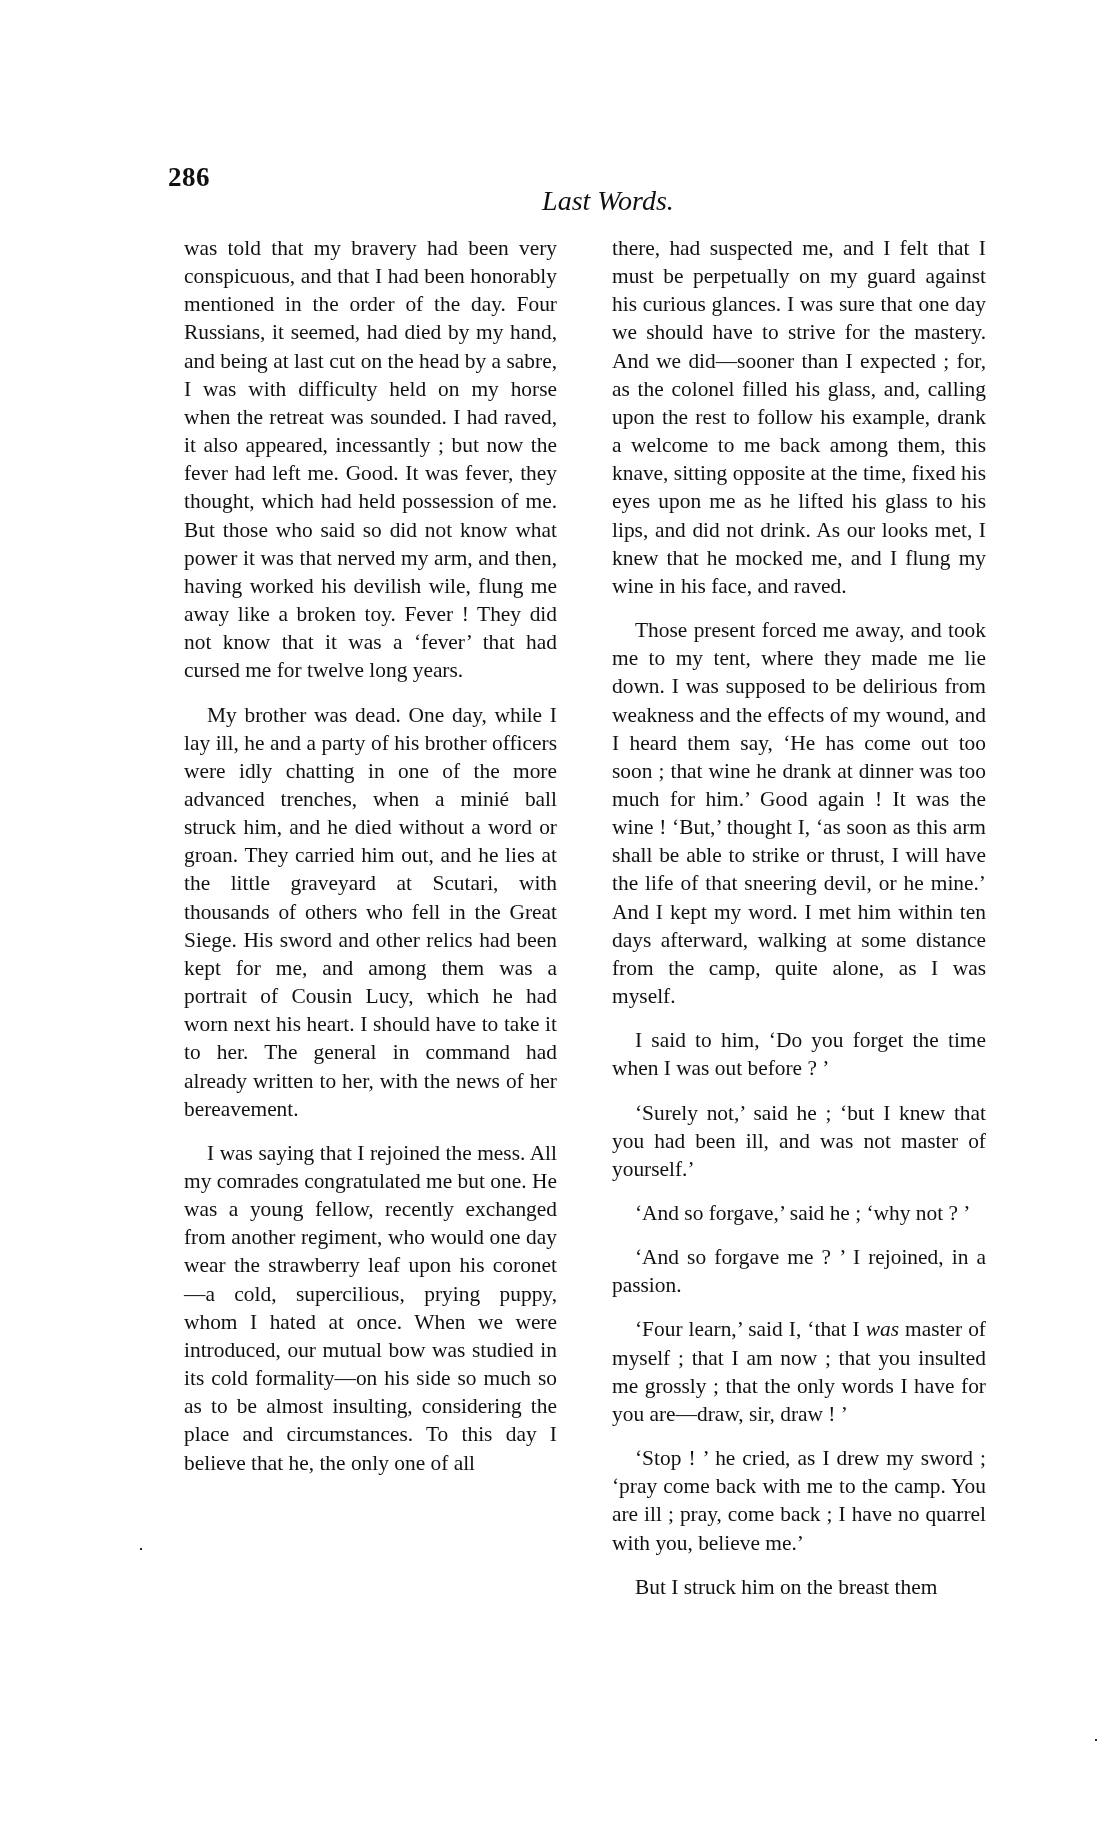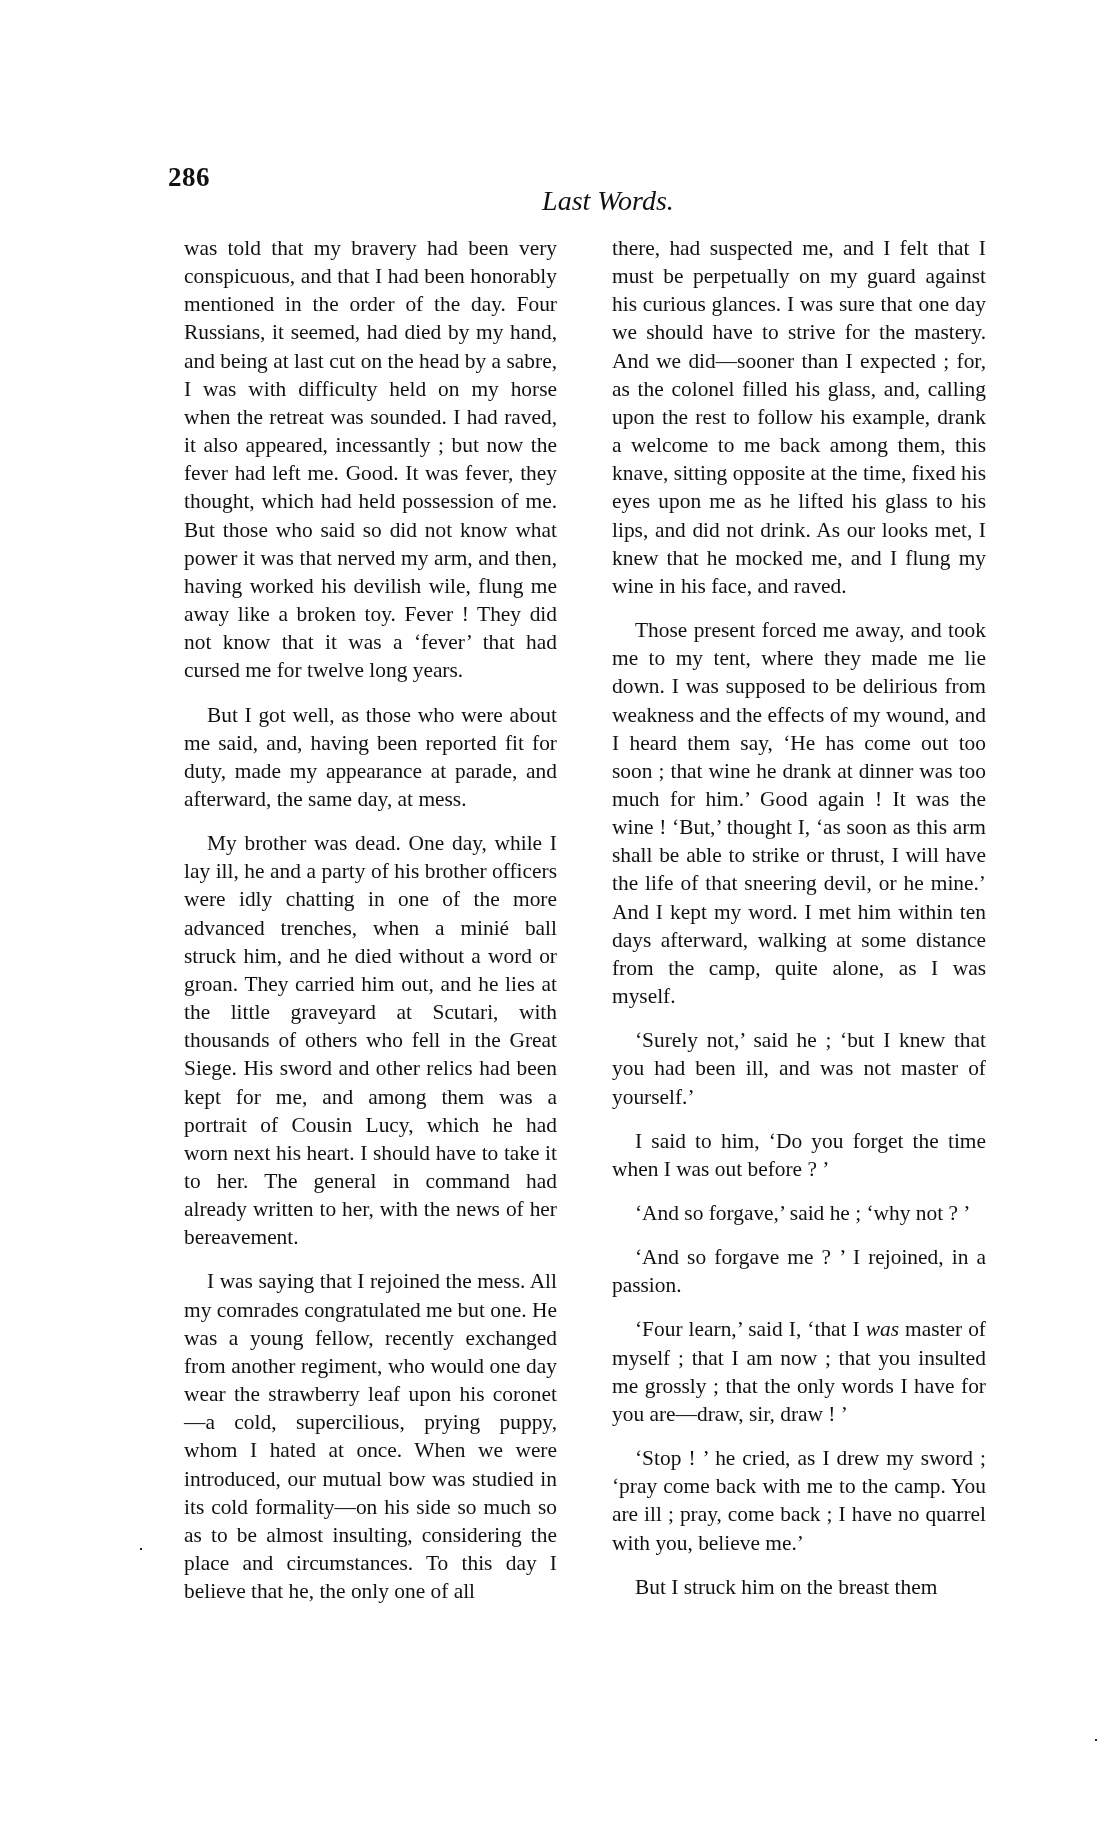--- a/index.html
+++ b/index.html
@@ -83,30 +83,29 @@
 
 <div class="page">
 
   <div class="running-head">
     <span class="page-number">286</span>
     <span class="running-title">Last Words.</span>
   </div>
 
   <div class="column left">
     <p class="cont">was told that my bravery had been very conspicuous, and that I had been hon­orably mentioned in the order of the day.  Four Russians, it seemed, had died by my hand, and being at last cut on the head by a sabre, I was with diffi­culty held on my horse when the retreat was sounded.  I had raved, it also ap­peared, incessantly ; but now the fever had left me.  Good.  It was fever, they thought, which had held possession of me.  But those who said so did not know what power it was that nerved my arm, and then, having worked his devilish wile, flung me away like a broken toy.  Fever !  They did not know that it was a ‘fever’ that had cursed me for twelve long years.</p>
-    <p>But I got well, as those who were about me said, and, having been report­ed fit for duty, made my appearance at parade, and afterward, the same day, at mess.</p>
     <p>My brother was dead.  One day, while I lay ill, he and a party of his brother officers were idly chatting in one of the more advanced trenches, when a minié ball struck him, and he died without a word or groan.  They carried him out, and he lies at the little graveyard at Scutari, with thousands of others who fell in the Great Siege.  His sword and other relics had been kept for me, and among them was a portrait of Cousin Lucy, which he had worn next his heart.  I should have to take it to her. The general in command had already written to her, with the news of her be­reavement.</p>
     <p>I was saying that I rejoined the mess. All my comrades congratulated me but one.  He was a young fellow, recently exchanged from another regiment, who would one day wear the strawberry leaf upon his coronet—a cold, supercil­ious, prying puppy, whom I hated at once.  When we were introduced, our mutual bow was studied in its cold formality—on his side so much so as to be almost insulting, considering the place and circumstances.  To this day I believe that he, the only one of all</p>
   </div>
 
   <div class="column right">
     <p class="cont">there, had suspected me, and I felt that I must be perpetually on my guard against his curious glances.  I was sure that one day we should have to strive for the mastery.  And we did—sooner than I expected ; for, as the colonel filled his glass, and, calling upon the rest to follow his example, drank a wel­come to me back among them, this knave, sitting opposite at the time, fixed his eyes upon me as he lifted his glass to his lips, and did not drink. As our looks met, I knew that he mocked me, and I flung my wine in his face, and raved.</p>
     <p>Those present forced me away, and took me to my tent, where they made me lie down.  I was supposed to be de­lirious from weakness and the effects of my wound, and I heard them say, ‘He has come out too soon ; that wine he drank at dinner was too much for him.’  Good again !  It was the wine ! ‘But,’ thought I, ‘as soon as this arm shall be able to strike or thrust, I will have the life of that sneering devil, or he mine.’  And I kept my word.  I met him within ten days afterward, walking at some distance from the camp, quite alone, as I was myself.</p>
+    <p>I said to him, ‘Do you forget the time when I was out before ? ’</p>
     <p>‘Surely not,’ said he ; ‘but I knew that you had been ill, and was not mas­ter of yourself.’</p>
-    <p>I said to him, ‘Do you forget the time when I was out before ? ’</p>
     <p>‘And so forgave,’ said he ; ‘why not ? ’</p>
     <p>‘And so forgave me ? ’ I rejoined, in a passion.</p>
     <p><span>‘Four learn,’ said I, ‘that I </span><em>was</em><span> mas­ter of myself ; that I am now ; that you insulted me grossly ; that the only words I have for you are—draw, sir, draw ! ’</span></p>
     <p>‘Stop ! ’ he cried, as I drew my sword ; ‘pray come back with me to the camp.  You are ill ; pray, come back ; I have no quarrel with you, be­lieve me.’</p>
     <p>But I struck him on the breast them</p>
   </div>
 
   <div class="speck" style="left:1095px; top:1739px;"></div>
   <div class="speck" style="left:140px; top:1548px;"></div>
 </div>

